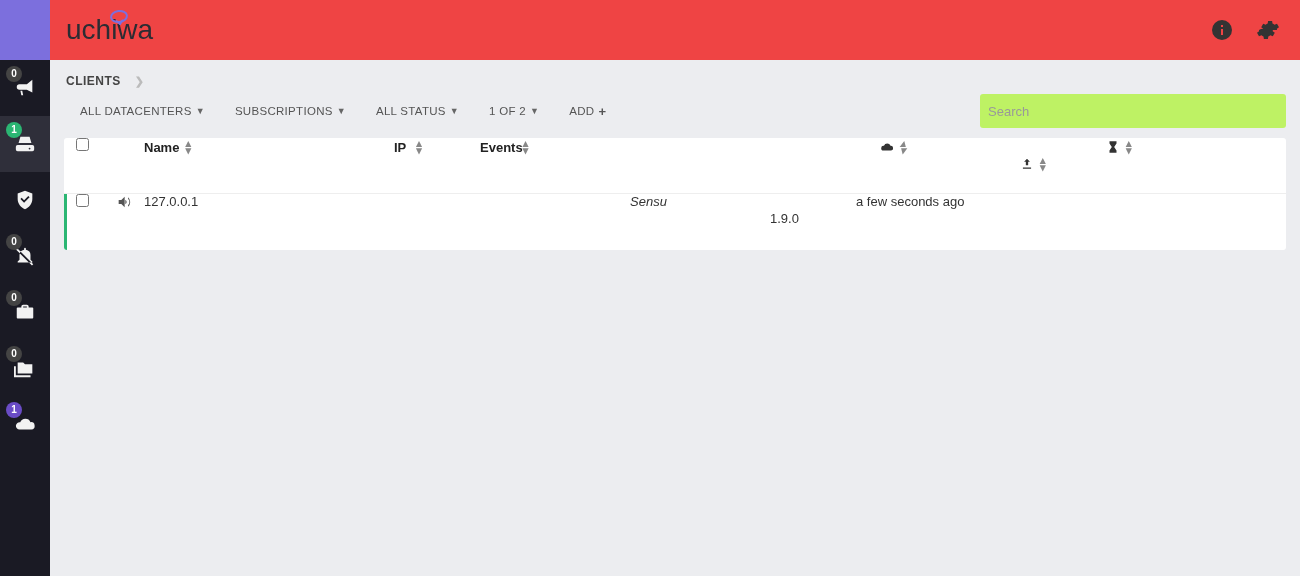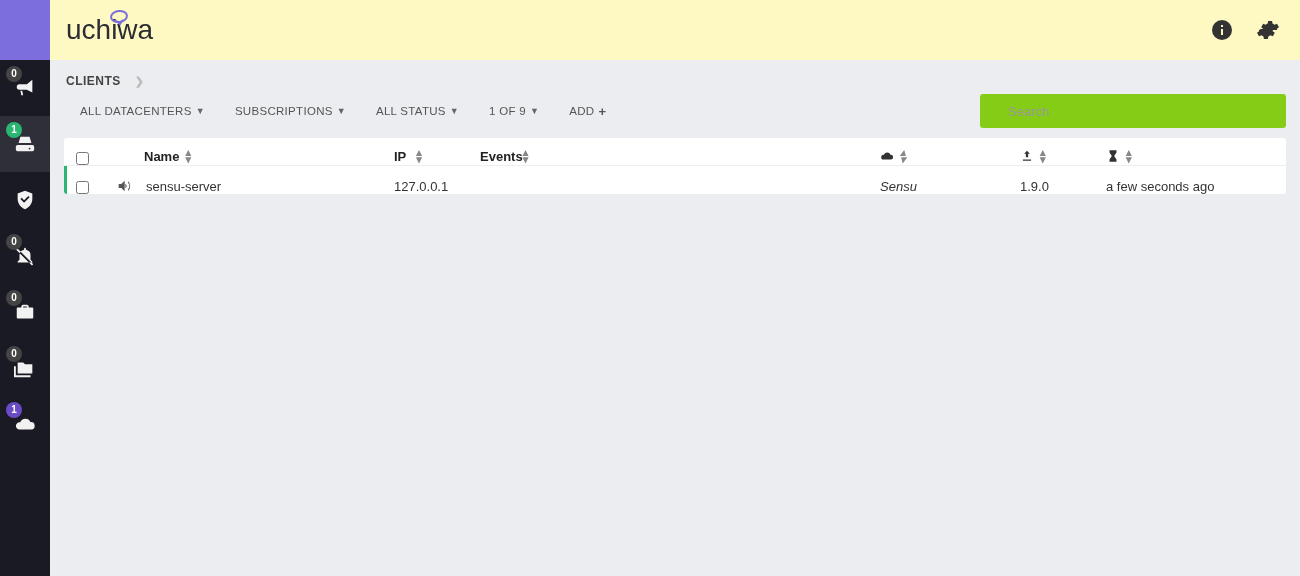--- a/index.html
+++ b/index.html
@@ -52,21 +52,21 @@
     padding: 0 3px;
   }
   .badge-gray { background: #444; }
   .badge-green { background: #2bb673; }
   .badge-purple { background: #6a4cc6; }
 
   
   .main { flex: 1; display: flex; flex-direction: column; }
   .topbar {
     height: 60px;
-    background: #fef9c3;
+    background: #ef4444;
     display: flex;
     align-items: center;
     justify-content: space-between;
     padding: 0 20px 0 16px;
   }
   .logo {
     display: flex;
     align-items: flex-end;
     font-size: 28px;
     font-weight: 500;
@@ -124,49 +124,49 @@
     cursor: pointer;
     display: flex;
     align-items: center;
     gap: 4px;
   }
   .tmenu .caret { font-size: 9px; color: #666; }
   .tmenu .plus { font-weight: bold; font-size: 13px; }
   .search {
     width: 306px; height: 34px;
     border: none;
-    background: #84cc16;
+    background: #bef264;
     border-radius: 3px;
-    padding: 0 28px;
+    padding: 0 8px;
     font-size: 13px;
     color: #555;
   }
   .search::placeholder { color: #999; }
 
   .table-wrap { background: #fff; border-radius: 3px; overflow: hidden; }
   .thead, .trow {
     display: flex;
-    align-items: flex-end;
+    align-items: flex-start;
     padding: 0 12px;
-    height: 28px;
+    height: 56px;
     font-size: 13px;
   }
   .thead {
     font-weight: bold;
     color: #222;
     border-bottom: 1px solid #eee;
   }
   .col-check { width: 40px; display:flex; align-items:center; }
   .col-icon { width: 28px; display:flex; align-items:center; color:#555; }
   .col-name { width: 250px; display:flex; align-items:center; gap: 6px;}
   .col-ip { width: 86px; display:flex; align-items:center; gap: 10px;}
   .col-events { width: 400px; display:flex; align-items:center; }
   .col-dc { width: 140px; display:flex; align-items:center; gap: 6px; font-style: italic;}
   .col-ver { width: 86px; display:flex; align-items:center; gap: 6px; margin-top: 17px;}
-  .col-time { flex: 1; display:flex; align-items:center; gap: 6px; margin-top: 16px;}
+  .col-time { flex: 1; display:flex; align-items:center; gap: 6px;}
   .sort-ic { font-size: 11px; color: #888; line-height: 1; }
   .sort-ic::before { content: "\25B4"; display:block; margin-bottom:-4px;}
   .sort-ic::after { content: "\25BE"; display:block;}
   .thead svg { width: 14px; height: 14px; fill:#333; }
 
   .trow { color: #333; position: relative; }
   .trow::before {
     content: "";
     position: absolute;
     left: 0; top: 0; bottom: 0;
@@ -264,21 +264,21 @@
           </div>
           <div class="tmenu">
             <span>SUBSCRIPTIONS</span>
             <span class="caret">▼</span>
           </div>
           <div class="tmenu">
             <span>ALL STATUS</span>
             <span class="caret">▼</span>
           </div>
           <div class="tmenu">
-            <span>1 OF 9</span>
+            <span>1 OF 2</span>
             <span class="caret">▼</span>
           </div>
           <div class="tmenu">
             <span>ADD</span>
             <span class="plus">+</span>
           </div>
         </div>
         <input class="search" placeholder="Search" style="">
       </div>
 
@@ -322,23 +322,20 @@
 
         <div class="trow">
           <div class="col-check">
               <input type="checkbox" style="">
             </div>
           <div class="col-icon">
             <svg class="sound" viewBox="0 0 24 24">
                 <path d="M4 9v6h4l5 5V4L8 9H4zm12 3a4 4 0 0 0-2-3.5v7A4 4 0 0 0 16 12zm2-7v2a7 7 0 0 1 0 10v2a9 9 0 0 0 0-14z"></path>
               </svg>
           </div>
-          <div class="col-name">
-              <span>sensu-server</span>
-            </div>
           <div class="col-ip">
               <span>127.0.0.1</span>
             </div>
           <div class="col-events">
               <span></span>
             </div>
           <div class="col-dc">
               <span>Sensu</span>
             </div>
           <div class="col-ver">

